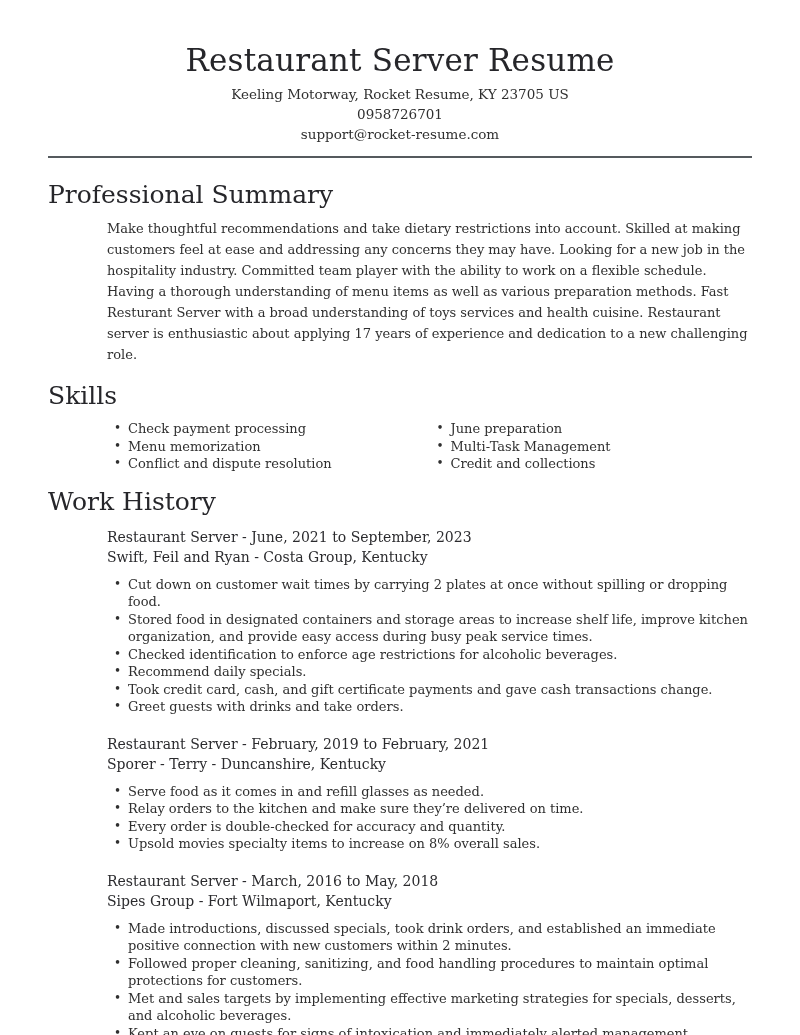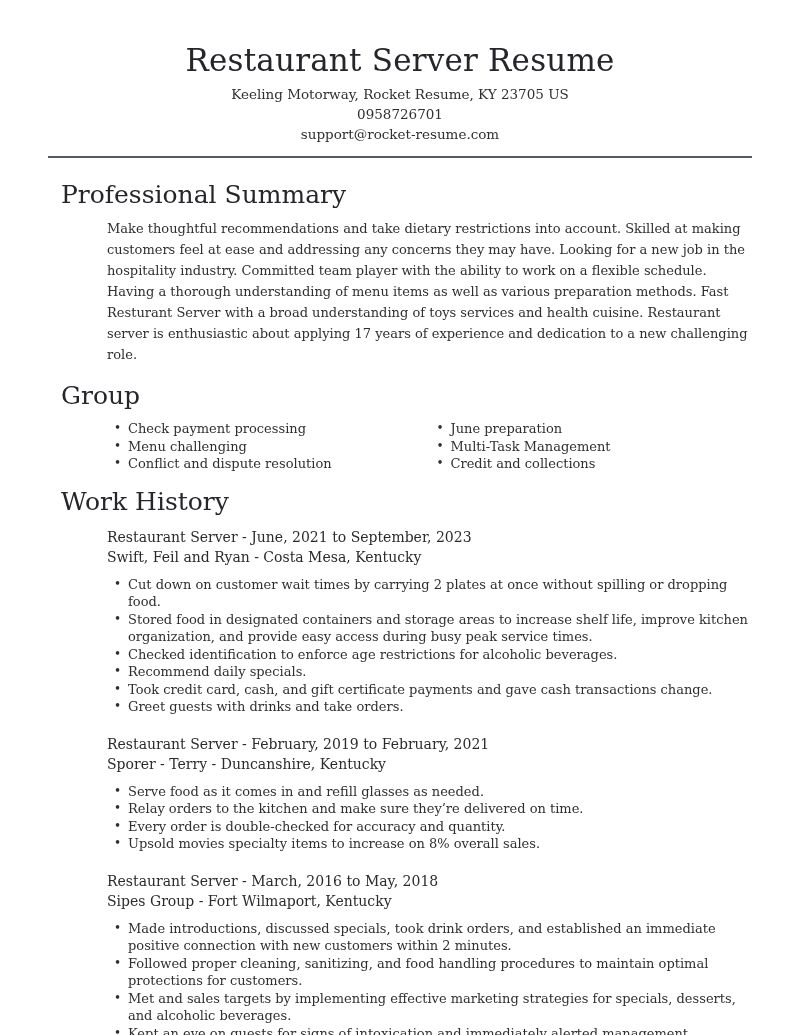--- a/index.html
+++ b/index.html
@@ -35,21 +35,20 @@
     border: none;
     border-top: 2px solid #555a5e;
     margin-top: 12px;
   }
   
   .section-heading {
     font-size: 25px;
     line-height: 30px;
     font-weight: 500;
     color: #26262a;
-    margin-left: 13px;
   }
   .section-summary .section-heading { margin-top: 22px; }
   .section-skills .section-heading { margin-top: 16px; }
   .section-work .section-heading { margin-top: 14px; }
   
   .indent { margin-left: 59px; }
   .summary-text {
     margin-top: 8px;
     font-size: 13px;
     line-height: 21px;
@@ -107,41 +106,41 @@
   </header>
 
   <hr class="rule">
 
   <section class="section-summary">
     <h2 class="section-heading">Professional Summary</h2>
     <p class="summary-text indent">Make thoughtful recommendations and take dietary restrictions into account. Skilled at making customers feel at ease and addressing any concerns they may have. Looking for a new job in the hospitality industry. Committed team player with the ability to work on a flexible schedule. Having a thorough understanding of menu items as well as various preparation methods. Fast Resturant Server with a broad understanding of toys services and health cuisine. Restaurant server is enthusiastic about applying 17 years of experience and dedication to a new challenging role.</p>
   </section>
 
   <section class="section-skills">
-    <h2 class="section-heading">Group</h2>
+    <h2 class="section-heading">Skills</h2>
     <div class="skills-grid indent">
       <ul class="bullets">
         <li>Check payment processing</li>
-        <li>Menu challenging</li>
+        <li>Menu memorization</li>
         <li>Conflict and dispute resolution</li>
       </ul>
       <ul class="bullets">
         <li>June preparation</li>
         <li>Multi-Task Management</li>
         <li>Credit and collections</li>
       </ul>
     </div>
   </section>
 
   <section class="section-work">
     <h2 class="section-heading">Work History</h2>
 
     <article class="job job-first indent">
       <div class="job-title">Restaurant Server - June, 2021 to September, 2023</div>
-      <div class="job-company">Swift, Feil and Ryan - Costa Mesa, Kentucky</div>
+      <div class="job-company">Swift, Feil and Ryan - Costa Group, Kentucky</div>
       <ul class="bullets">
         <li>Cut down on customer wait times by carrying 2 plates at once without spilling or dropping food.</li>
         <li>Stored food in designated containers and storage areas to increase shelf life, improve kitchen organization, and provide easy access during busy peak service times.</li>
         <li>Checked identification to enforce age restrictions for alcoholic beverages.</li>
         <li>Recommend daily specials.</li>
         <li>Took credit card, cash, and gift certificate payments and gave cash transactions change.</li>
         <li>Greet guests with drinks and take orders.</li>
       </ul>
     </article>
 

